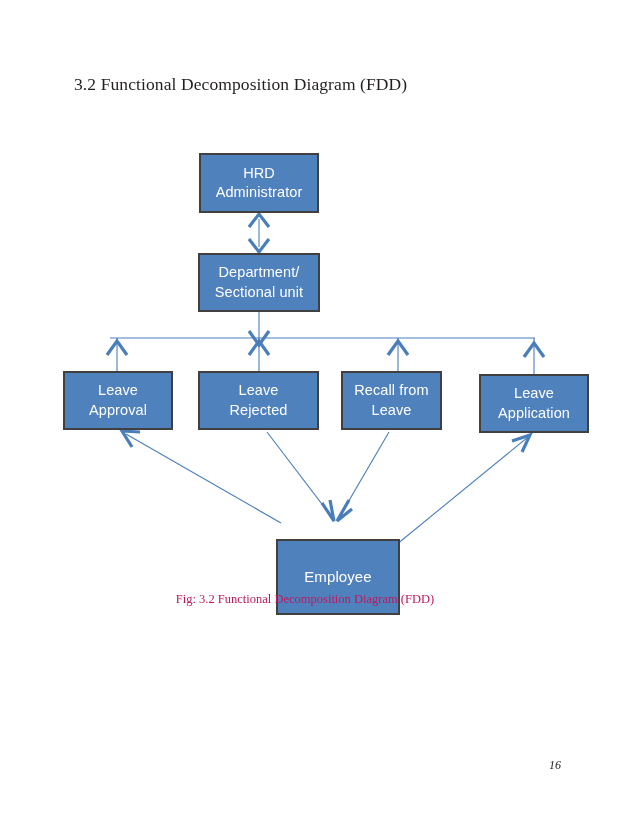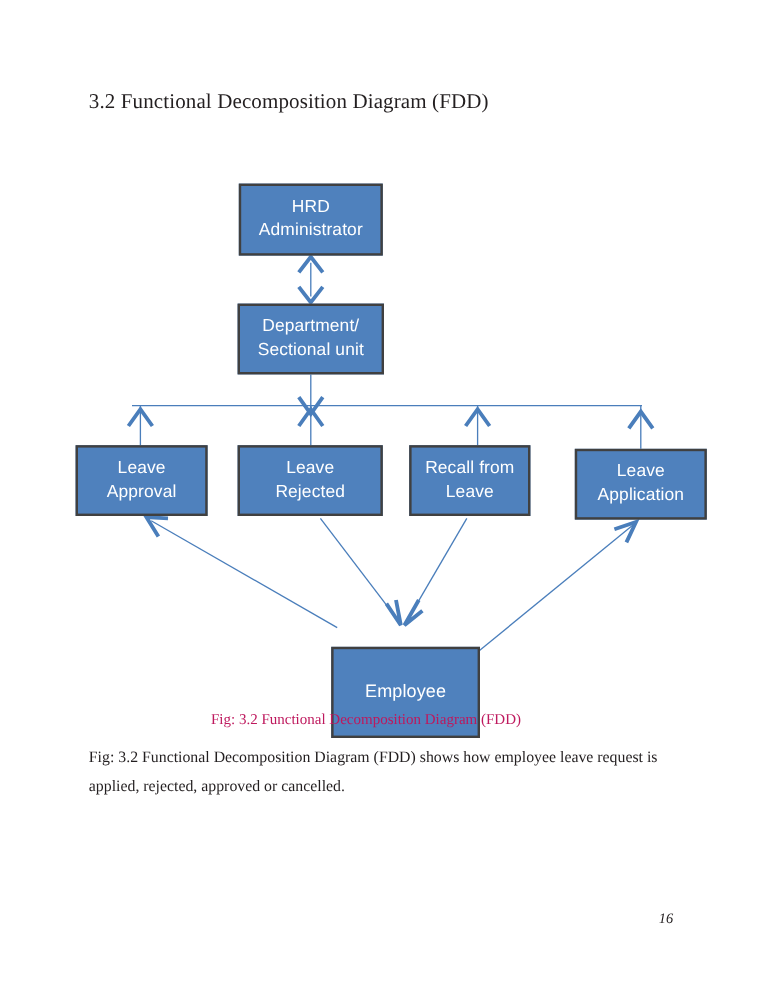--- a/index.html
+++ b/index.html
@@ -162,20 +162,16 @@
 
     <div class="node" id="node-leave-application">Leave
 Application</div>
 
     <div class="node" id="node-employee">Employee</div>
 
   </div>
 
   <div class="figure-caption">Fig: 3.2 Functional Decomposition Diagram (FDD)</div>
 
-  <div class="body-text">
-    <div>Fig: 3.2 Functional Decomposition Diagram (FDD) shows how employee leave request is</div>
-    <div>applied, rejected, approved or cancelled.</div>
-  </div>
 
   <div class="page-number">16</div>
 
 </div>
 
 </body></html>

